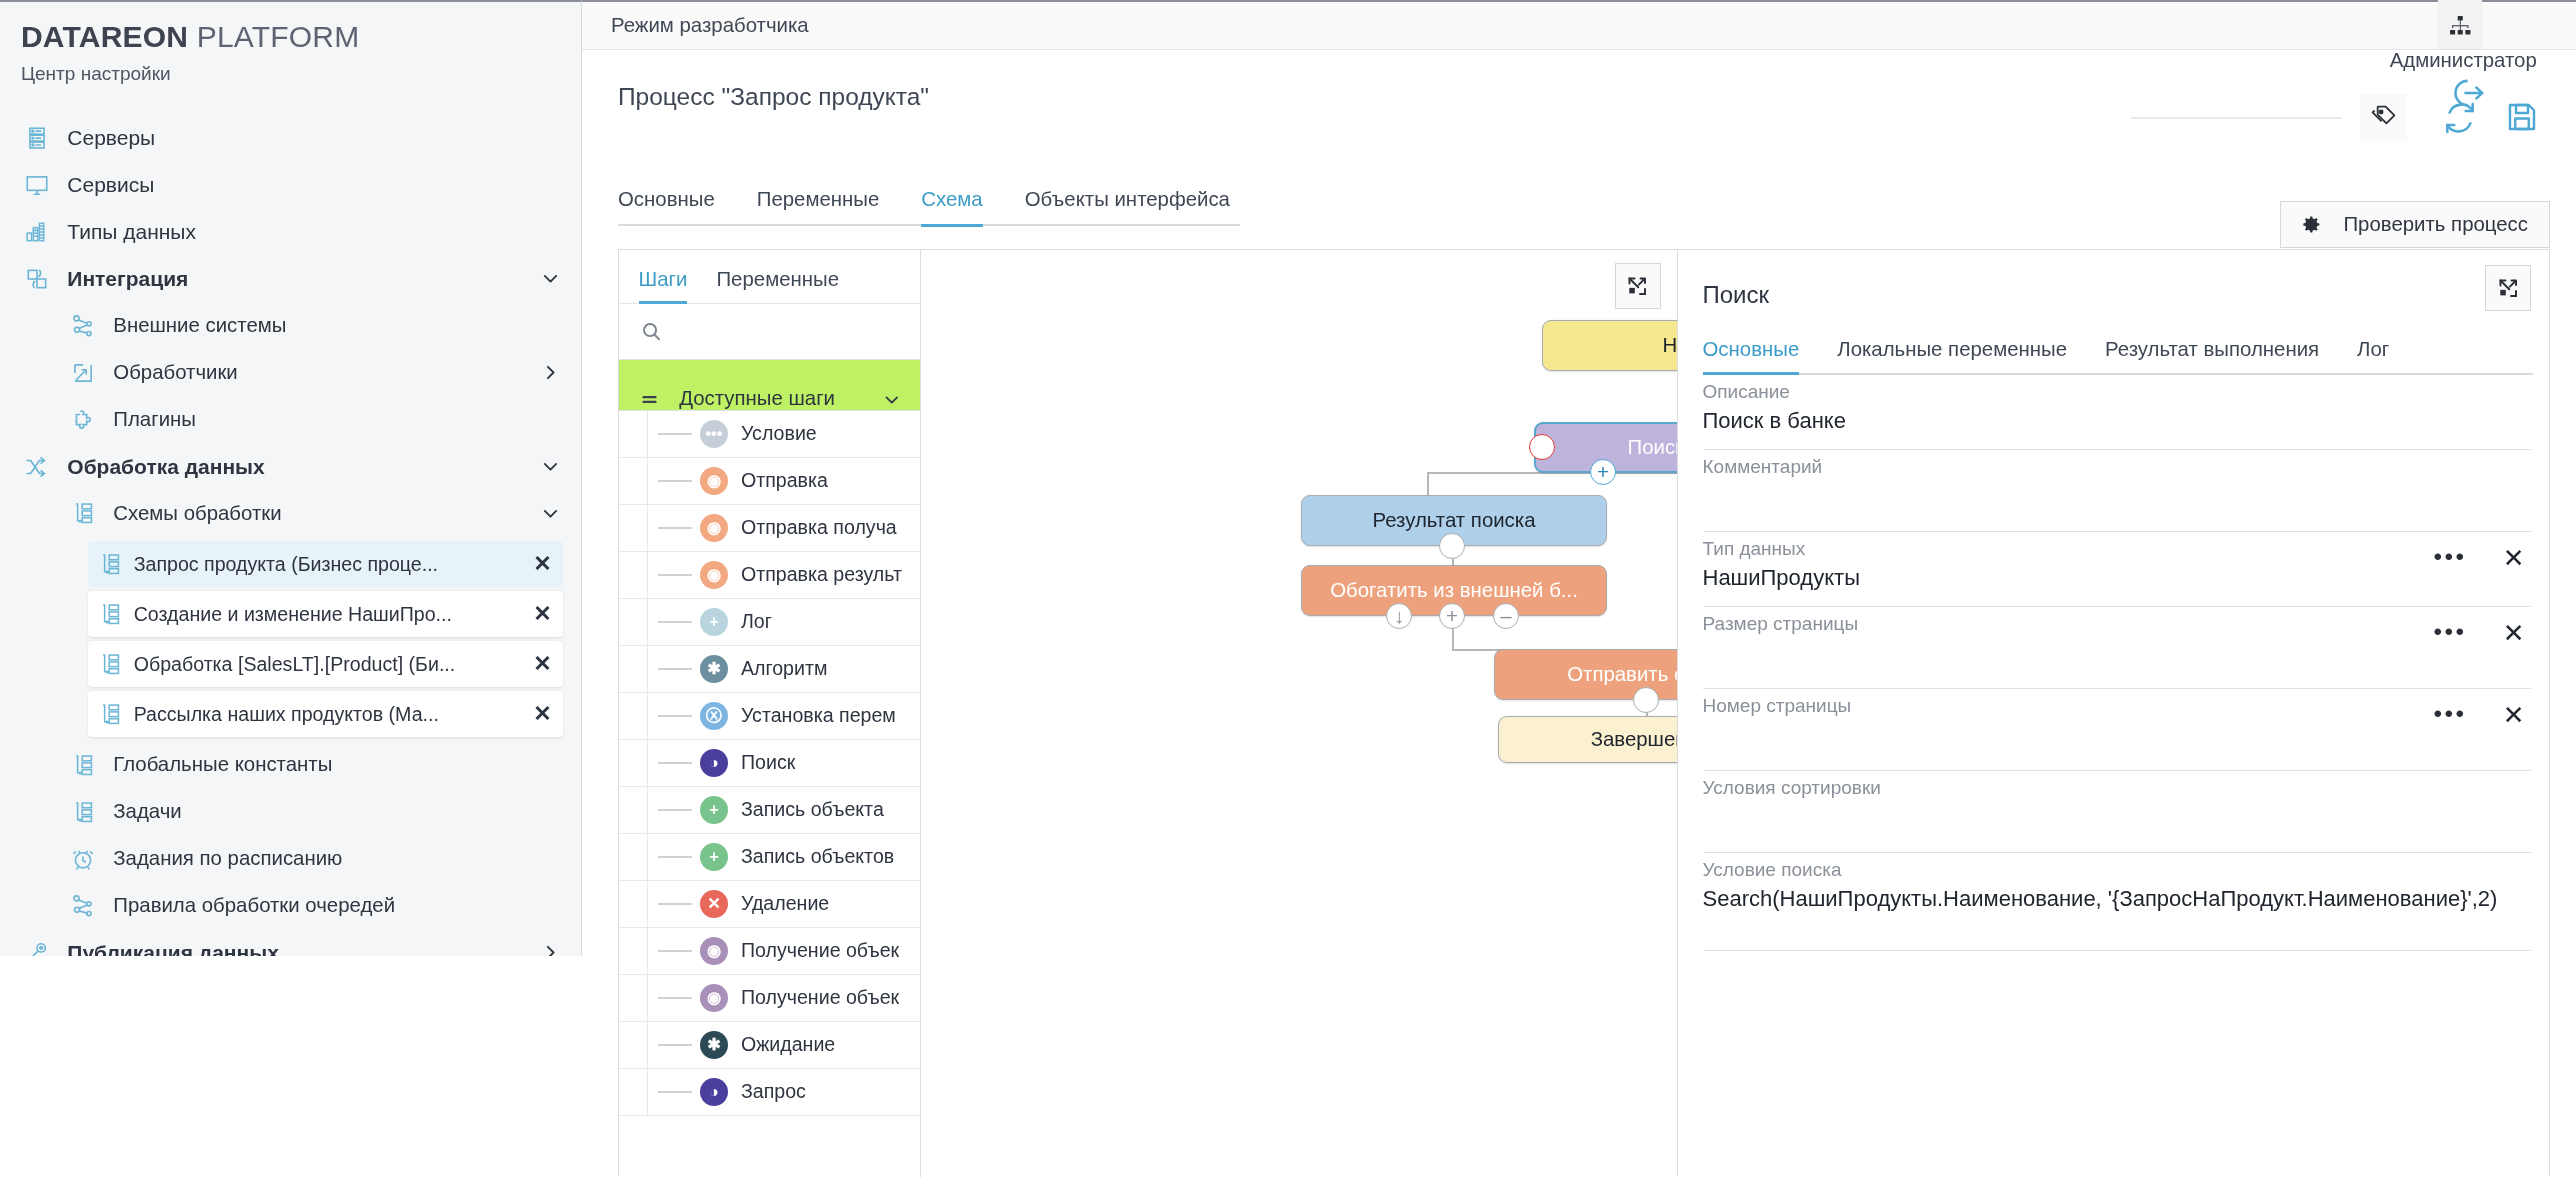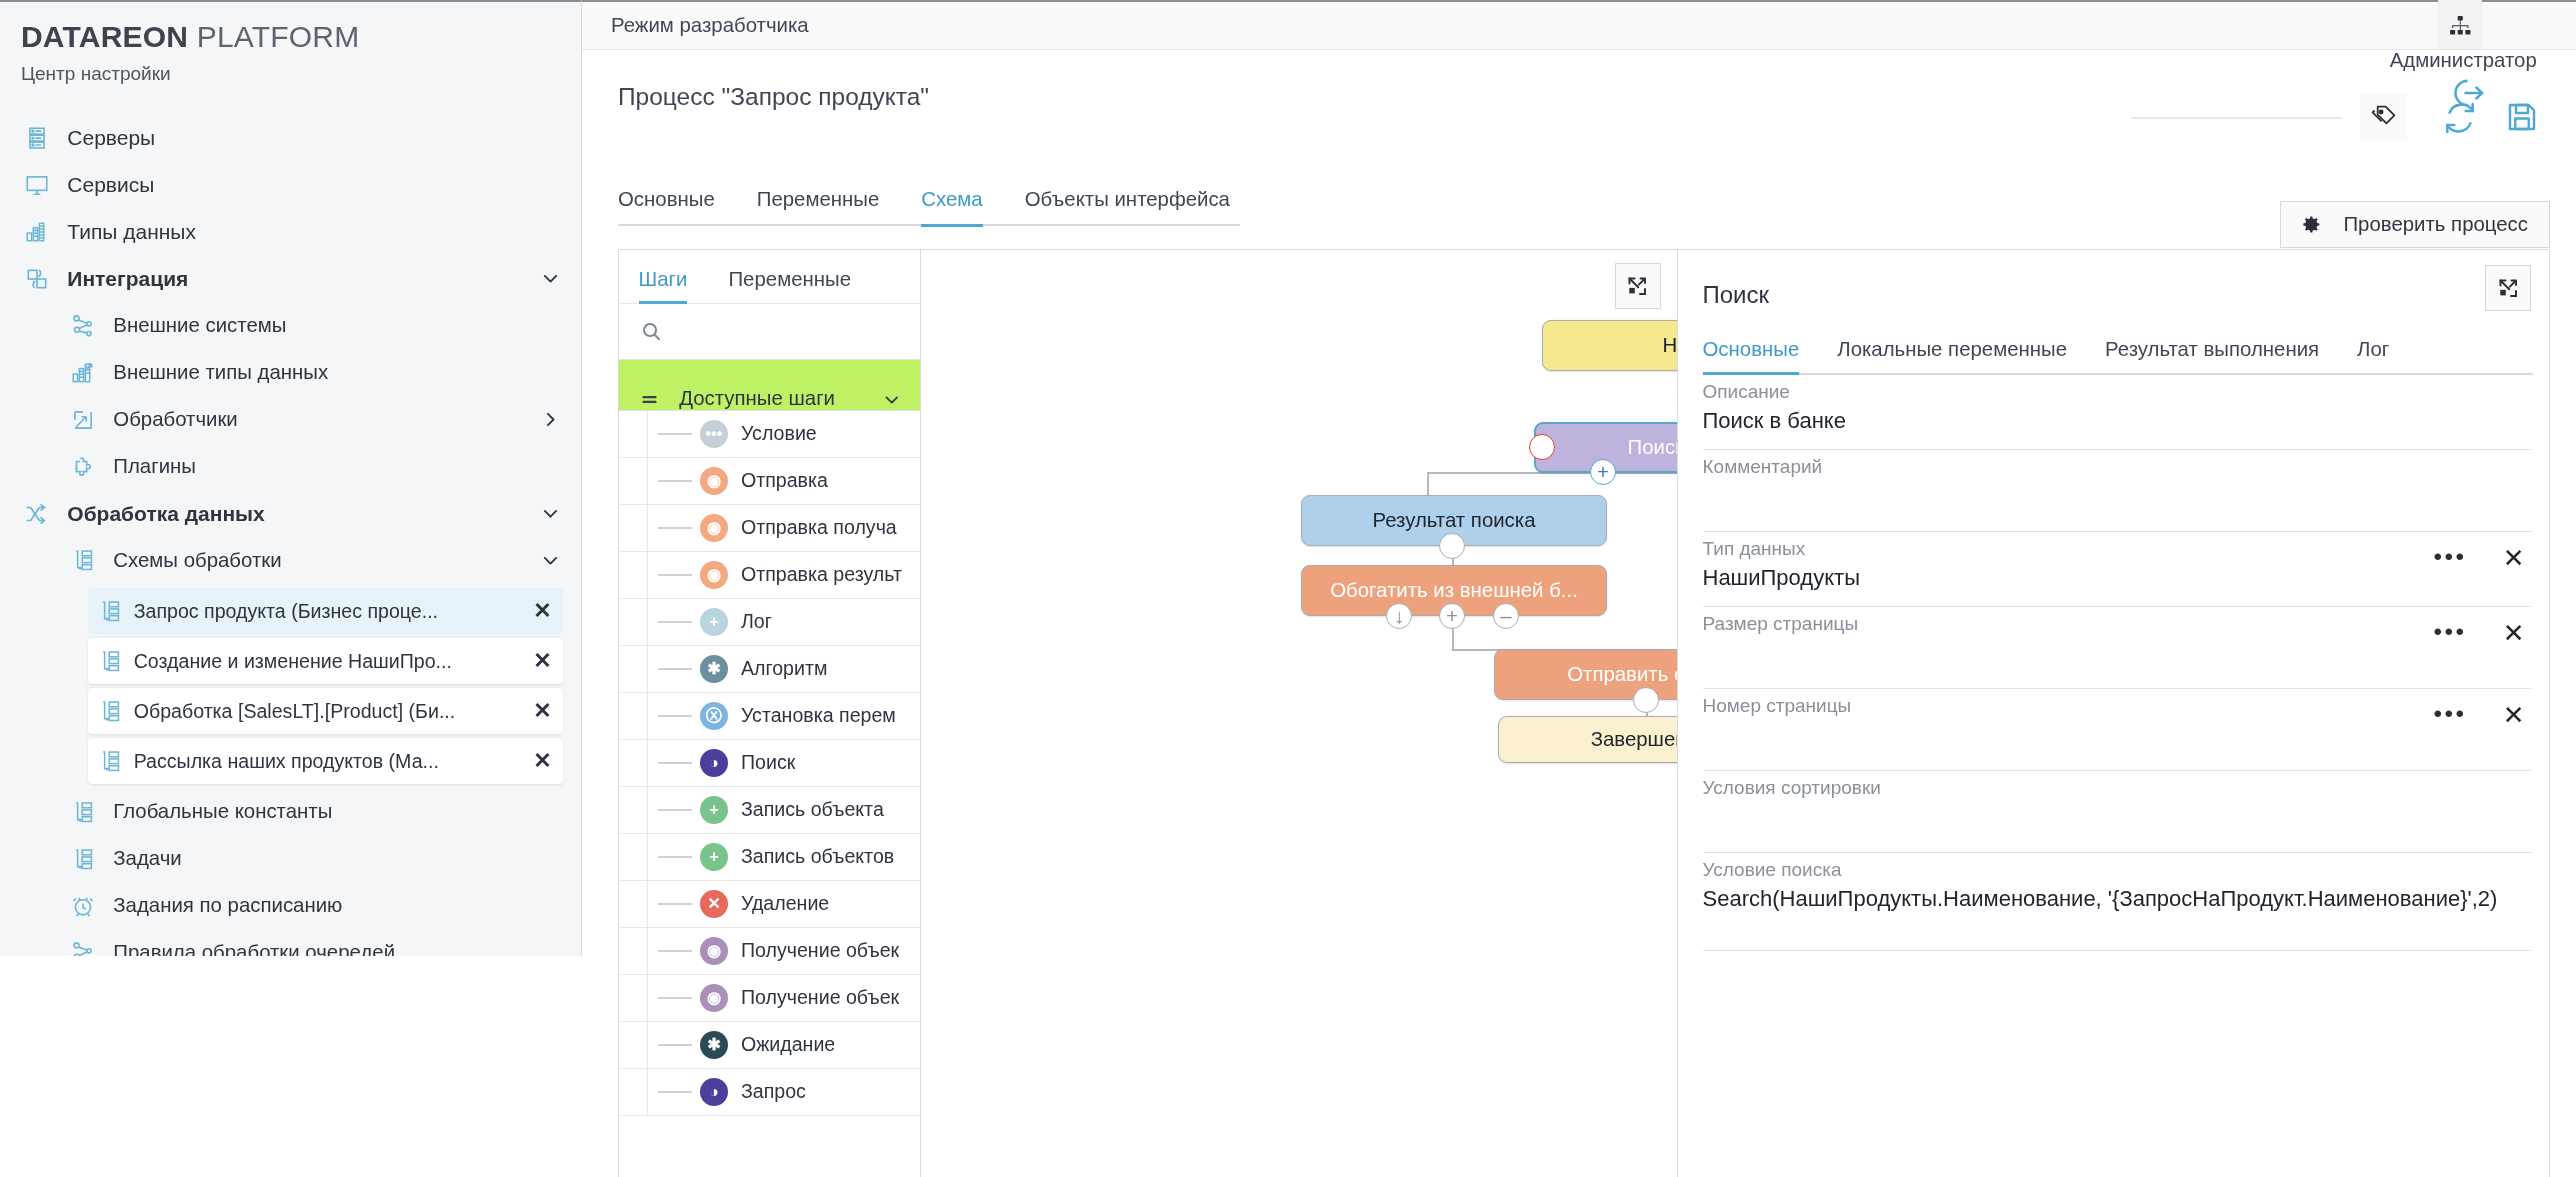--- a/index.html
+++ b/index.html
@@ -139,21 +139,21 @@
 
   .workspace { flex: 1; display: flex; gap: 0; margin-top: 23px; min-height: 0; padding-bottom: 0; }
 
   
   .steps-panel {
     width: 303px; flex-shrink: 0;
     border: 0.8px solid #d9dbde; background: #ffffff;
     display: flex; flex-direction: column; min-height: 0;
   }
   .steps-tabs {
-    display: flex; padding: 18px 0 0 19.6px; border-bottom: 1.6px solid #e4e6e8; gap: 12px;
+    display: flex; padding: 18px 0 0 19.6px; border-bottom: 1.6px solid #e4e6e8;
   }
   .steps-tab {
     font-size: 20.4px; color: #3f4754; padding-bottom: 11.4px; margin-right: 29px; cursor: pointer; position: relative;
   }
   .steps-tab.active { color: #3d9bc7; }
   .steps-tab.active::after { content:''; position:absolute; left:0; right:0; bottom:-1.6px; height:3.3px; background:#4ea8d4; }
 
   .steps-search { height: 56px; display: flex; align-items: center; padding-left: 21px; border-bottom: 0.8px solid #dfe1e4; }
   .steps-search .mag { width: 23px; height: 23px; color: #7b8390; }
   .steps-search input {
@@ -289,32 +289,20 @@
         <span class="nav-ico">
           <svg width="26" height="26" viewBox="0 0 24 24" fill="none" stroke="#6cb6d6" stroke-width="1.5">
             <circle cx="6" cy="5" r="2.3"></circle>
             <circle cx="17.5" cy="10" r="1.9"></circle>
             <circle cx="17.5" cy="19" r="1.9"></circle>
             <circle cx="6.5" cy="15.5" r="2.3"></circle>
             <path d="M8 6.4 15.6 9.4M8.4 14.3 15.8 11M8.5 16.6l7.4 2"></path>
           </svg>
         </span>
         <span class="nav-label">Внешние системы</span>
-      </div>
-      <div class="nav-item lvl2">
-        <span class="nav-ico">
-          <svg width="26" height="26" viewBox="0 0 24 24" fill="none" stroke="#6cb6d6" stroke-width="1.4">
-            <rect x="3" y="13" width="4" height="7"></rect>
-            <rect x="8.6" y="8" width="4" height="12"></rect>
-            <rect x="14.2" y="4" width="4" height="16"></rect>
-            <path d="M9 10.5h3.2M9 13.2h3.2M9 16h3.2M14.6 6.5h3.2M14.6 9.2h3.2M14.6 12h3.2"></path>
-            <path d="M14.8 9.2 20 3.8M20 3.8h-3.4M20 3.8v3.4"></path>
-          </svg>
-        </span>
-        <span class="nav-label">Внешние типы данных</span>
       </div>
       <div class="nav-item lvl2">
         <span class="nav-ico">
           <svg width="26" height="26" viewBox="0 0 24 24" fill="none" stroke="#6cb6d6" stroke-width="1.5">
             <path d="M19.5 4.5v15h-15"></path>
             <path d="M4.5 4.5h7.5M4.5 4.5v7.5"></path>
             <path d="M5.5 18.5 15 9M15 9h-4.4M15 9v4.4"></path>
           </svg>
         </span>
         <span class="nav-label">Обработчики</span>

